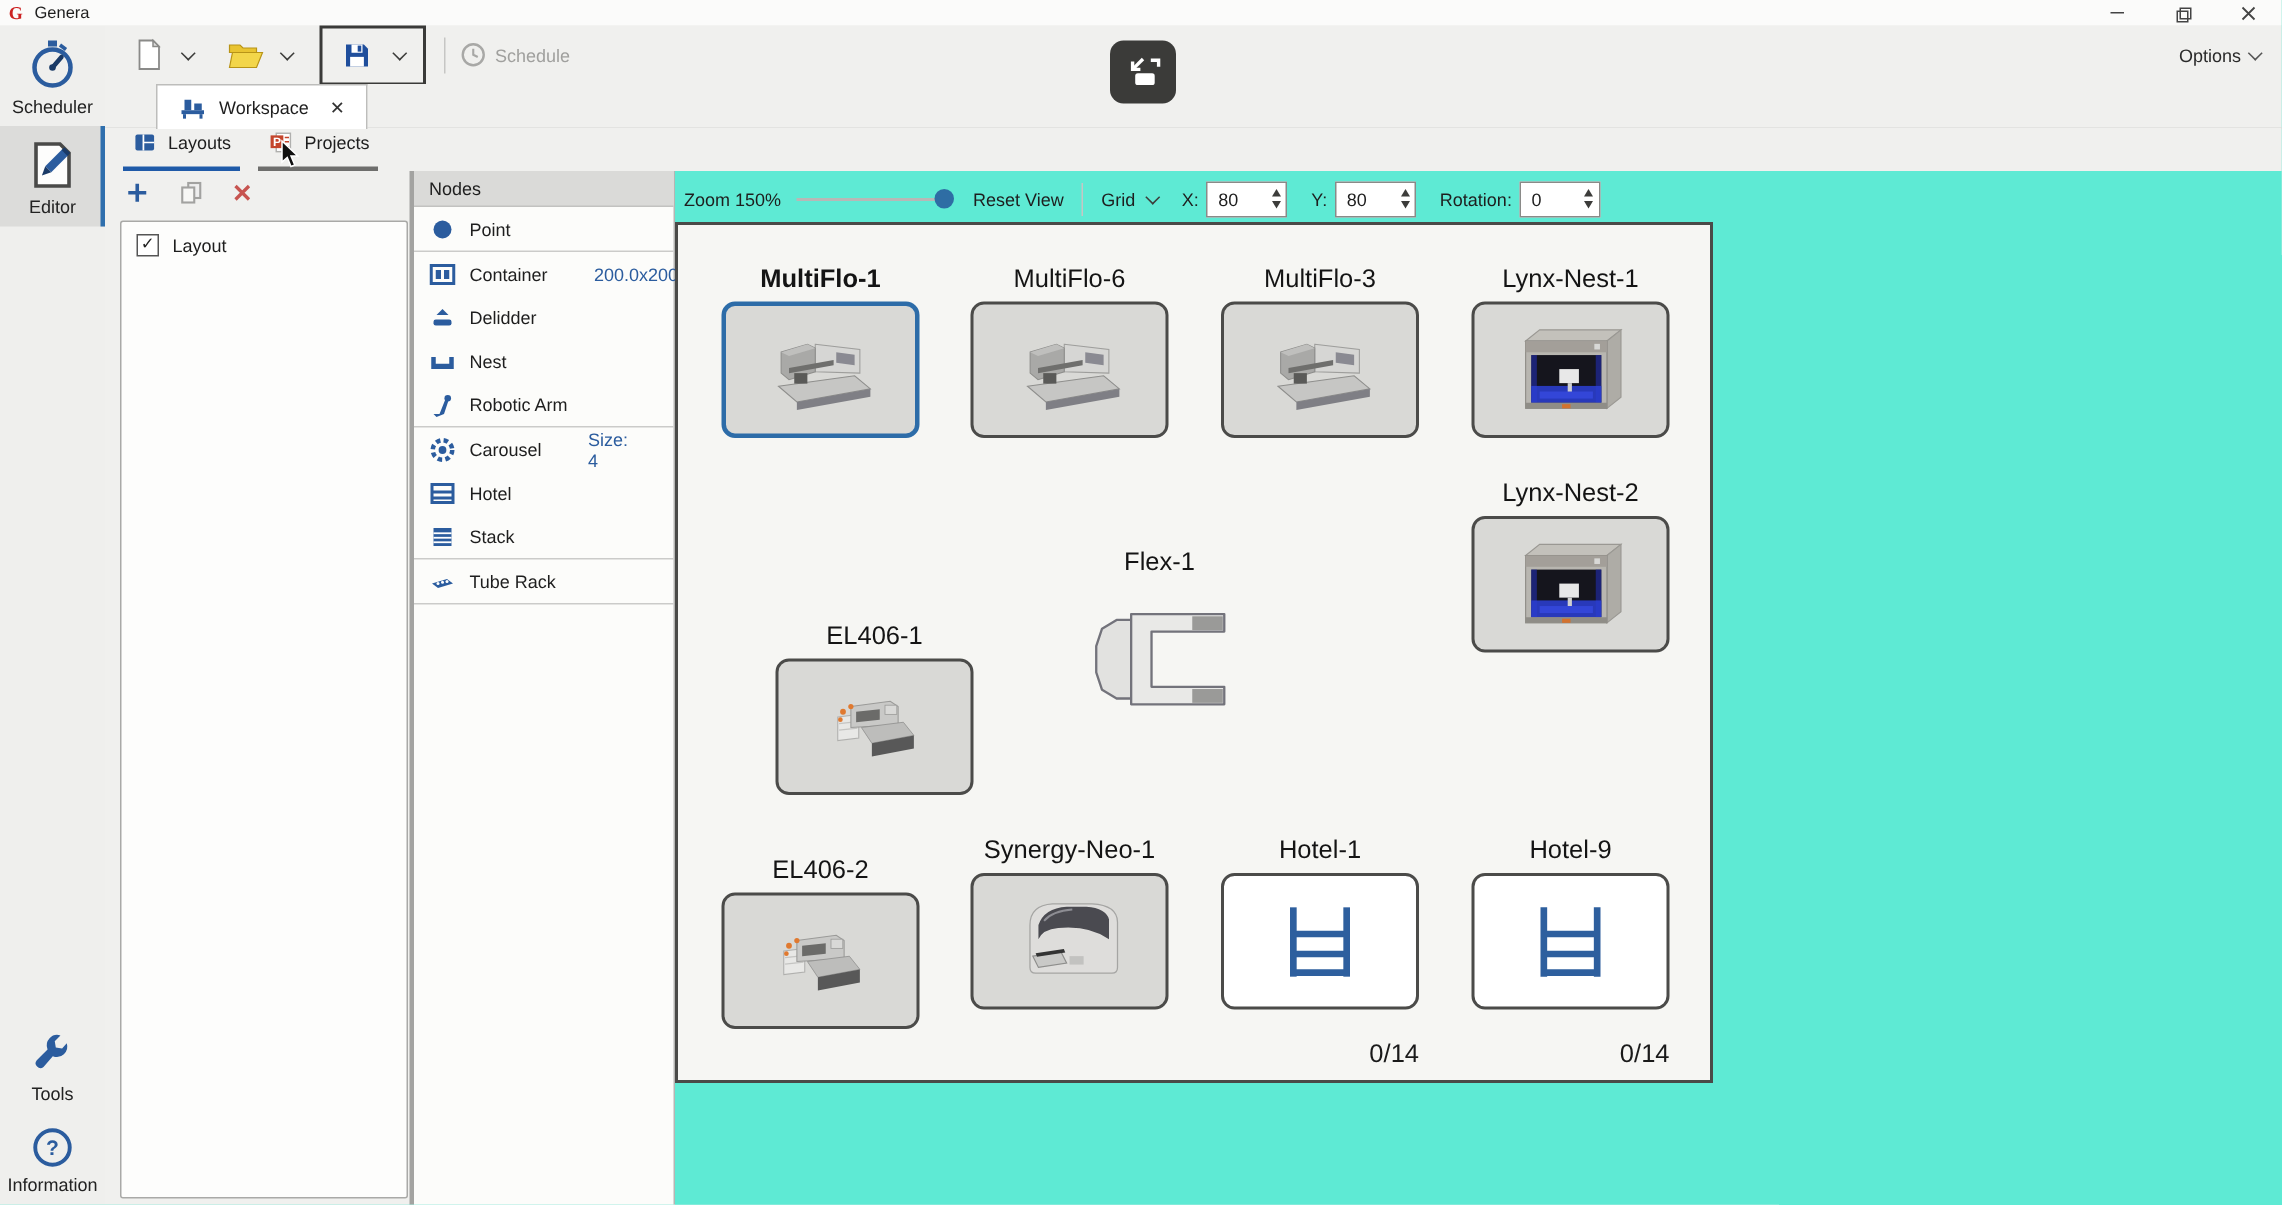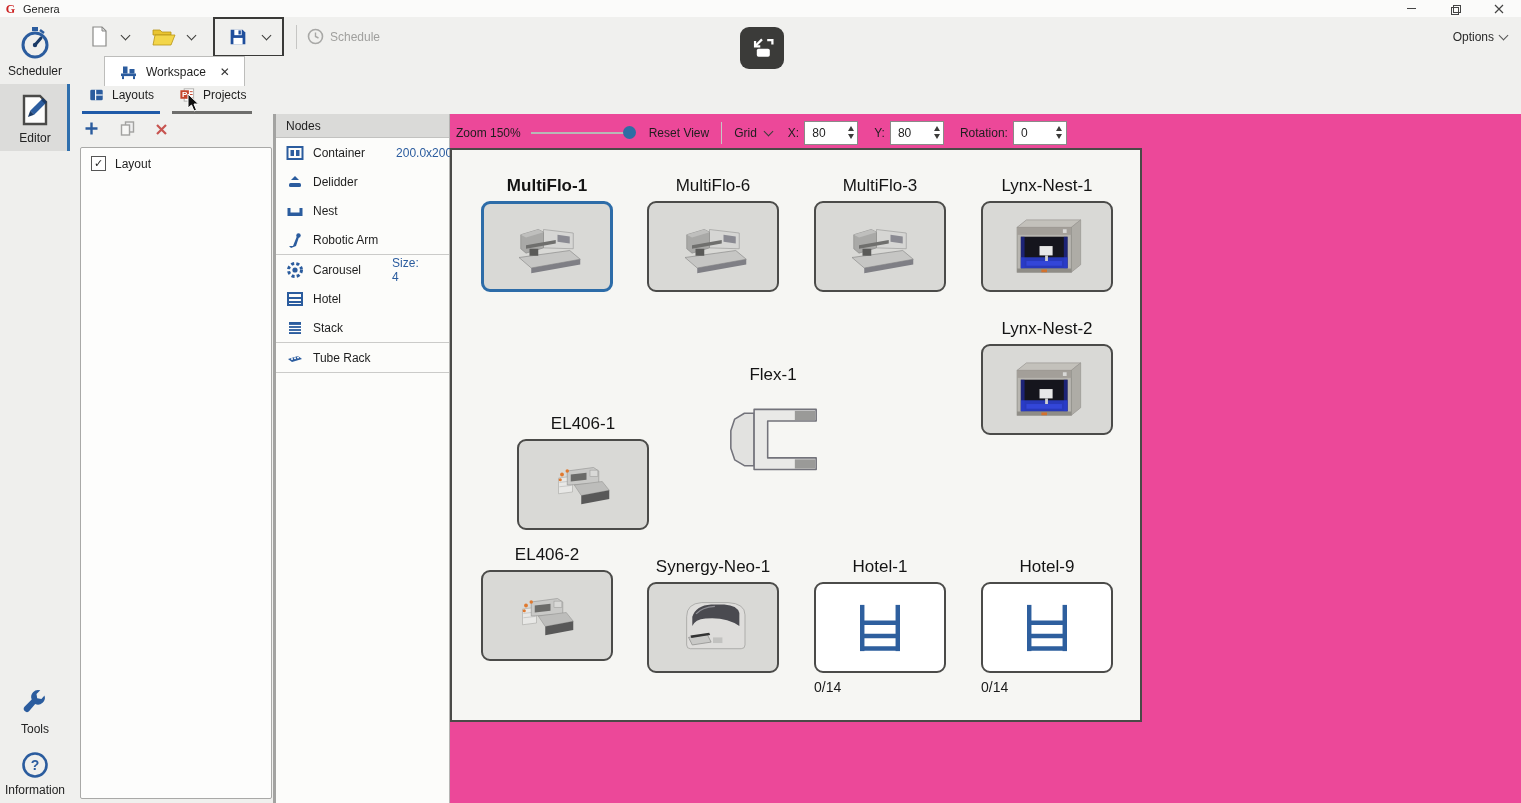--- a/index.html
+++ b/index.html
@@ -60,21 +60,21 @@
 
   
   .nodes-panel{position:absolute;left:276px;top:114px;width:173px;bottom:0;background:#fcfcfa;border-right:1px solid #b5b5b3;}
   .np-header{height:23px;background:#dadad8;border-bottom:1px solid #c2c2c0;display:flex;align-items:center;padding-left:10px;font-size:12px;color:#1e1e1e;}
   .np-group{border-bottom:1px solid #cbcbc9;}
   .np-item{height:29px;display:flex;align-items:center;gap:9px;padding-left:10px;font-size:12px;color:#1e1e1e;}
   .np-item svg{flex:0 0 auto;}
   .np-detail{color:#2b5c9e;margin-left:22px;}
 
   
-  .canvas-region{position:absolute;left:450px;top:114px;right:0;bottom:0;background:#ec4899;}
+  .canvas-region{position:absolute;left:450px;top:114px;right:0;bottom:0;background:#5eead4;}
   .cv-toolbar{position:absolute;left:0;top:5px;right:0;height:27px;display:flex;align-items:center;font-size:12px;color:#1e1e1e;padding-left:6px;}
   .slider{position:relative;width:102px;height:13px;margin-left:10px;}
   .slider .track{position:absolute;left:0;right:0;top:6px;height:2px;background:#b8b8b6;}
   .slider .thumb{position:absolute;left:92px;top:0;width:13px;height:13px;border-radius:50%;background:#2e6da4;}
   .cv-sep{width:1px;height:22px;background:#c6c6c4;margin:0 12px;}
   .spinner{display:flex;align-items:center;width:52px;height:22px;border:1px solid #8a8a88;background:#fff;margin-left:5px;gap:20px;}
   .spin-val{flex:1;padding-left:7px;font-size:12px;}
   .spin-arrows{width:14px;display:flex;flex-direction:column;align-items:center;gap:3px;}
   .tri-up{width:0;height:0;border-left:3.5px solid transparent;border-right:3.5px solid transparent;border-bottom:5px solid #3c3c3a;}
   .tri-down{width:0;height:0;border-left:3.5px solid transparent;border-right:3.5px solid transparent;border-top:5px solid #3c3c3a;}
@@ -82,21 +82,21 @@
 
   .canvas-rect{position:absolute;left:0;top:34px;width:688px;height:570px;border:2px solid #4a4a48;background:#f6f6f3;overflow:hidden;}
 
   
   .cnode{position:absolute;width:132px;}
   .cnode-label{height:26px;font-size:17px;color:#141414;text-align:center;line-height:22px;white-space:nowrap;}
   .cnode-label.bold{font-weight:bold;}
   .cnode-box{box-sizing:border-box;width:132px;height:91px;border:2px solid #4b4b49;border-radius:9px;background:#d9d9d6;display:flex;align-items:center;justify-content:center;}
   .cnode-box.selected{border:3px solid #2d6ca8;}
   .cnode-box.white{background:#fff;}
-  .cnode-count{margin-top:6px;font-size:14px;color:#1a1a1a;text-align:left;}
+  .cnode-count{margin-top:20px;font-size:17px;color:#1a1a1a;text-align:right;}
   .flexnode{position:absolute;left:273px;top:214px;width:97px;}
   .flexnode .cnode-label{position:absolute;left:-22px;top:0;width:140px;}
   .flexnode svg{position:absolute;left:0;top:26px;}
 
   .cursor{position:absolute;left:186px;top:93px;z-index:50;}
 </style>
 </head>
 <body>
 
 <div class="root">
@@ -286,20 +286,28 @@
         <span>Layout</span>
       </div>
     </div>
   </div>
 
   <div class="splitter"></div>
 
   <div class="nodes-panel">
     <div class="np-header">Nodes</div>
 
+    <div class="np-group">
+      <div class="np-item">
+        <svg width="18" height="16" viewBox="0 0 18 16">
+            <circle cx="9" cy="8" r="6" fill="#2b5c9e"></circle>
+          </svg>
+        <span>Point</span>
+      </div>
+    </div>
 
     <div class="np-group">
       <div class="np-item">
         <svg width="18" height="16" viewBox="0 0 18 16">
           <rect x="1.5" y="2" width="15" height="12" fill="none" stroke="#2b5c9e" stroke-width="2"></rect>
           <rect x="4.5" y="5" width="3.5" height="6" fill="#2b5c9e"></rect>
           <rect x="10" y="5" width="3.5" height="6" fill="#2b5c9e"></rect>
         </svg>
         <span>Container</span>
         <span class="np-detail">200.0x200.0</span>
@@ -518,21 +526,21 @@
             <rect x="48" y="15" width="9" height="7" fill="#d9d9d7" stroke="#9a9a98" stroke-width="0.6"></rect>
             <polygon points="30,32 62,28 70,38 38,44" fill="#bdbdbb" stroke="#8e8e8c" stroke-width="0.6"></polygon>
             <polygon points="38,44 70,38 70,48 38,54" fill="#585858"></polygon>
             <circle cx="16" cy="20" r="2.2" fill="#e0792f"></circle>
             <circle cx="22" cy="16" r="2" fill="#e0792f"></circle>
             <circle cx="14" cy="26" r="1.8" fill="#e0792f"></circle>
           </svg>
         </div>
       </div>
 
-      <div class="cnode" style="left:29px;top:394px;">
+      <div class="cnode" style="left:29px;top:419px;">
         <div class="cnode-label">EL406-2</div>
         <div class="cnode-box">
           <svg width="70" height="58" viewBox="0 0 80 64">
             <polygon points="12,24 28,22 28,40 12,42" fill="#e8e8e6" stroke="#b0b0ae" stroke-width="0.8"></polygon>
             <line x1="13" y1="29" x2="27" y2="27.5" stroke="#c4c4c2" stroke-width="1"></line>
             <line x1="13" y1="34" x2="27" y2="32.5" stroke="#c4c4c2" stroke-width="1"></line>
             <polygon points="22,16 52,12 58,16 58,30 22,32" fill="#c9c9c7" stroke="#9a9a98" stroke-width="0.8"></polygon>
             <polygon points="26,20 44,18 44,26 26,28" fill="#6b6b69"></polygon>
             <rect x="48" y="15" width="9" height="7" fill="#d9d9d7" stroke="#9a9a98" stroke-width="0.6"></rect>
             <polygon points="30,32 62,28 70,38 38,44" fill="#bdbdbb" stroke="#8e8e8c" stroke-width="0.6"></polygon>

